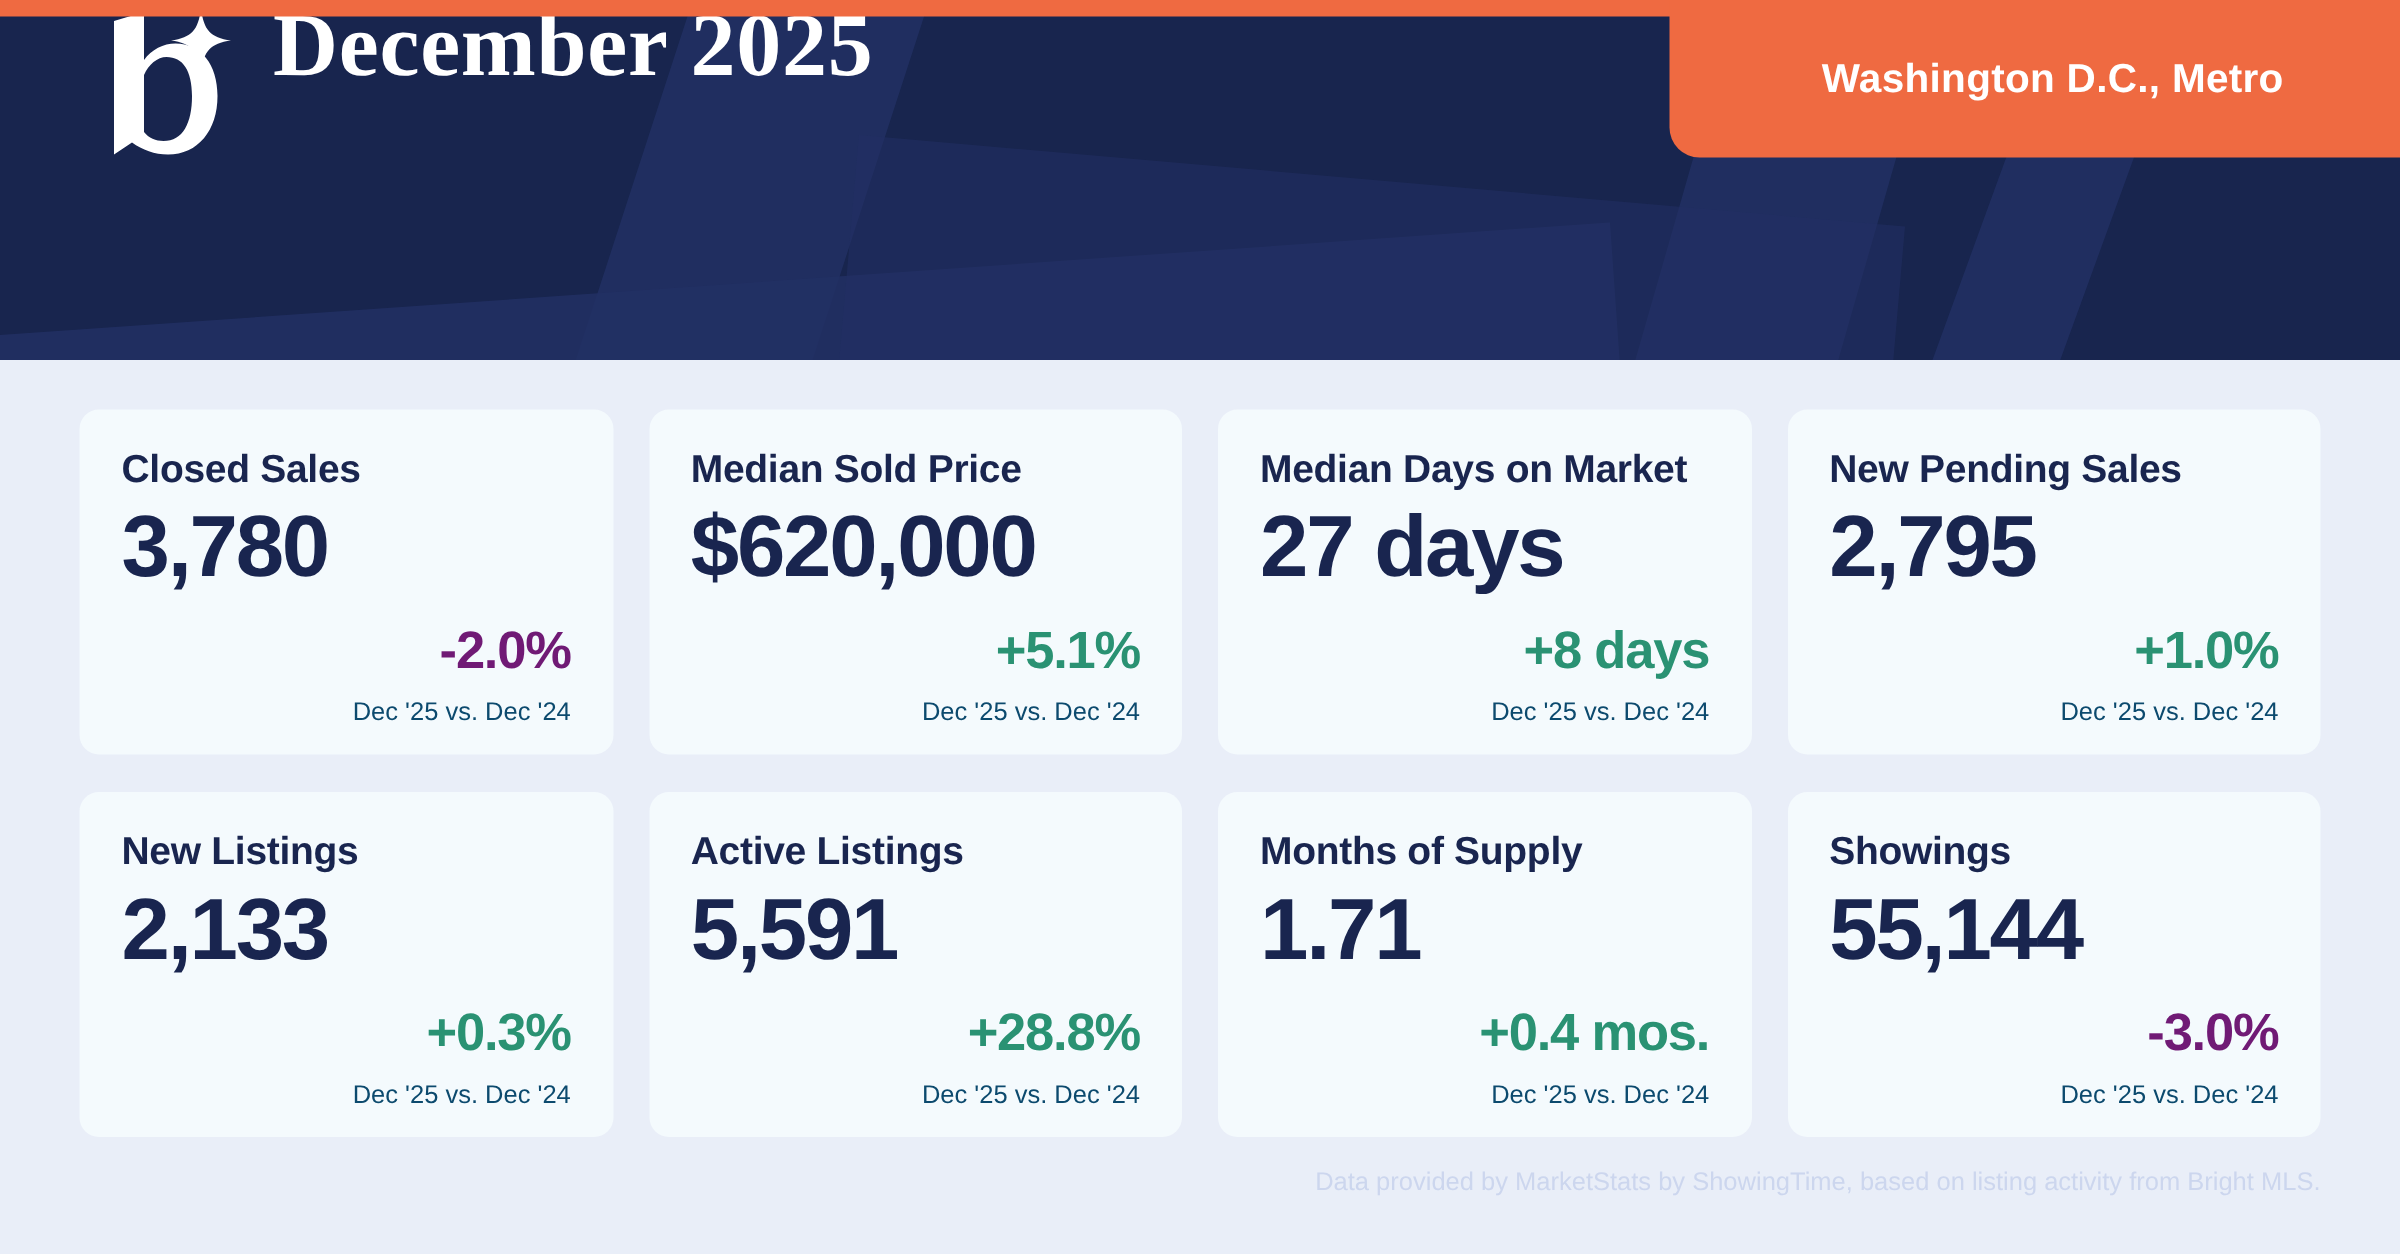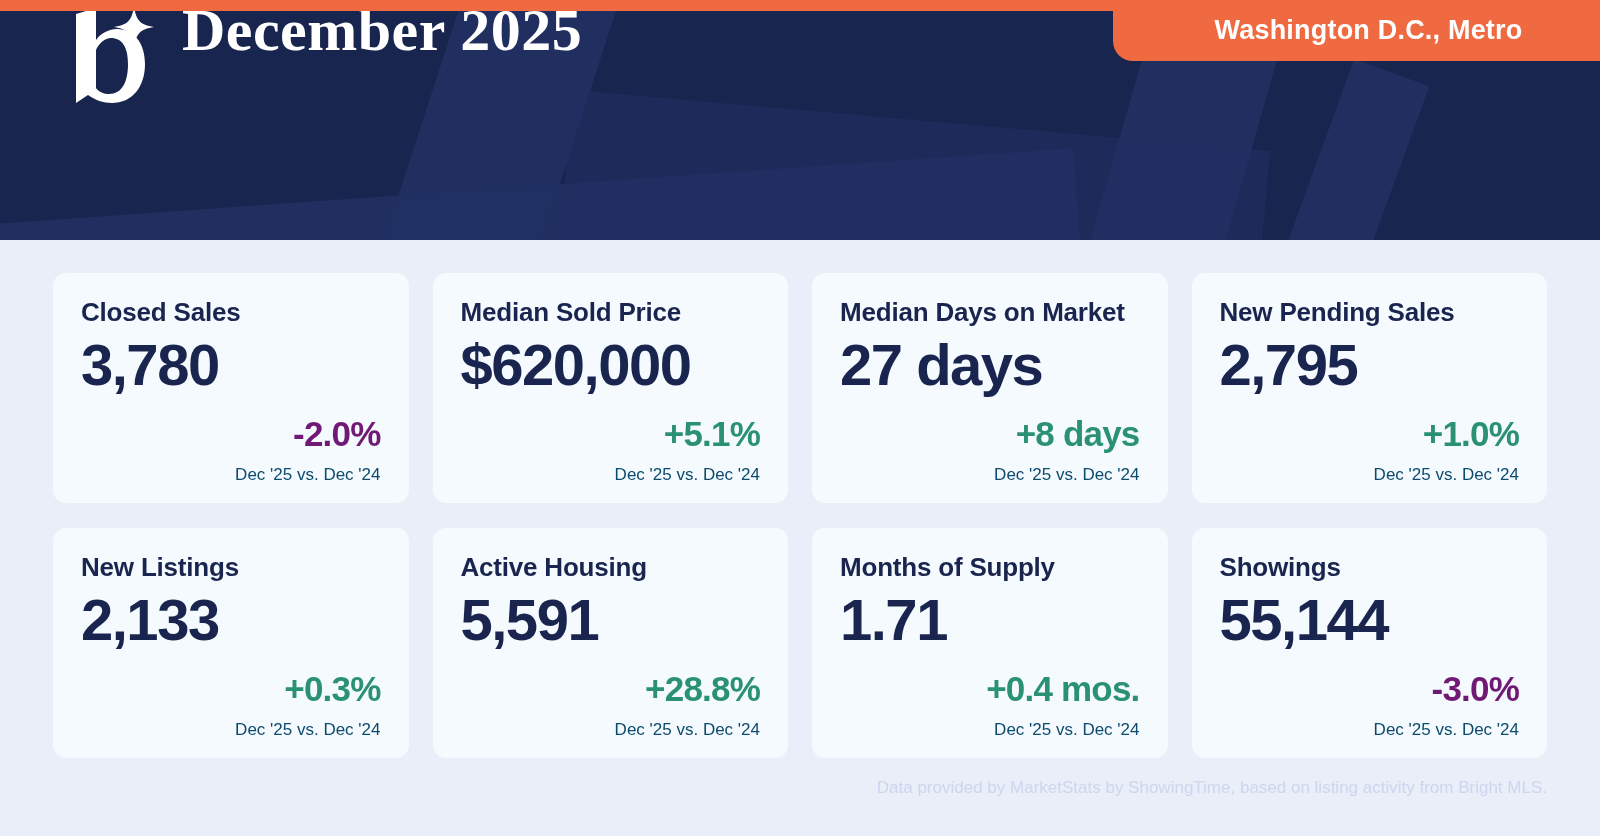--- a/index.html
+++ b/index.html
@@ -72,21 +72,21 @@
     font-size:57px;
     line-height:1.15;
     color:#ffffff;
     letter-spacing:-.5px;
     margin-top:6px;
   }
 
   .region-badge {
     position:absolute;
     left:1113px; top:0;
-    width:487px; height:61px;
+    width:487px; height:105px;
     background:#ef6a41;
     border-bottom-left-radius:20px;
     display:flex; align-items:center; justify-content:center;
     z-index:8;
     padding-left:24px;
   }
   .region-badge span {
     color:#ffffff;
     font-size:27px;
     font-weight:700;
@@ -236,21 +236,21 @@
     <div class="card">
       <div class="card-label">New Listings</div>
       <div class="card-value">2,133</div>
       <div class="card-foot">
         <div class="card-change up">+0.3%</div>
         <div class="card-period">Dec '25 vs. Dec '24</div>
       </div>
     </div>
 
     <div class="card">
-      <div class="card-label">Active Housing</div>
+      <div class="card-label">Active Listings</div>
       <div class="card-value">5,591</div>
       <div class="card-foot">
         <div class="card-change up">+28.8%</div>
         <div class="card-period">Dec '25 vs. Dec '24</div>
       </div>
     </div>
 
     <div class="card">
       <div class="card-label">Months of Supply</div>
       <div class="card-value">1.71</div>

